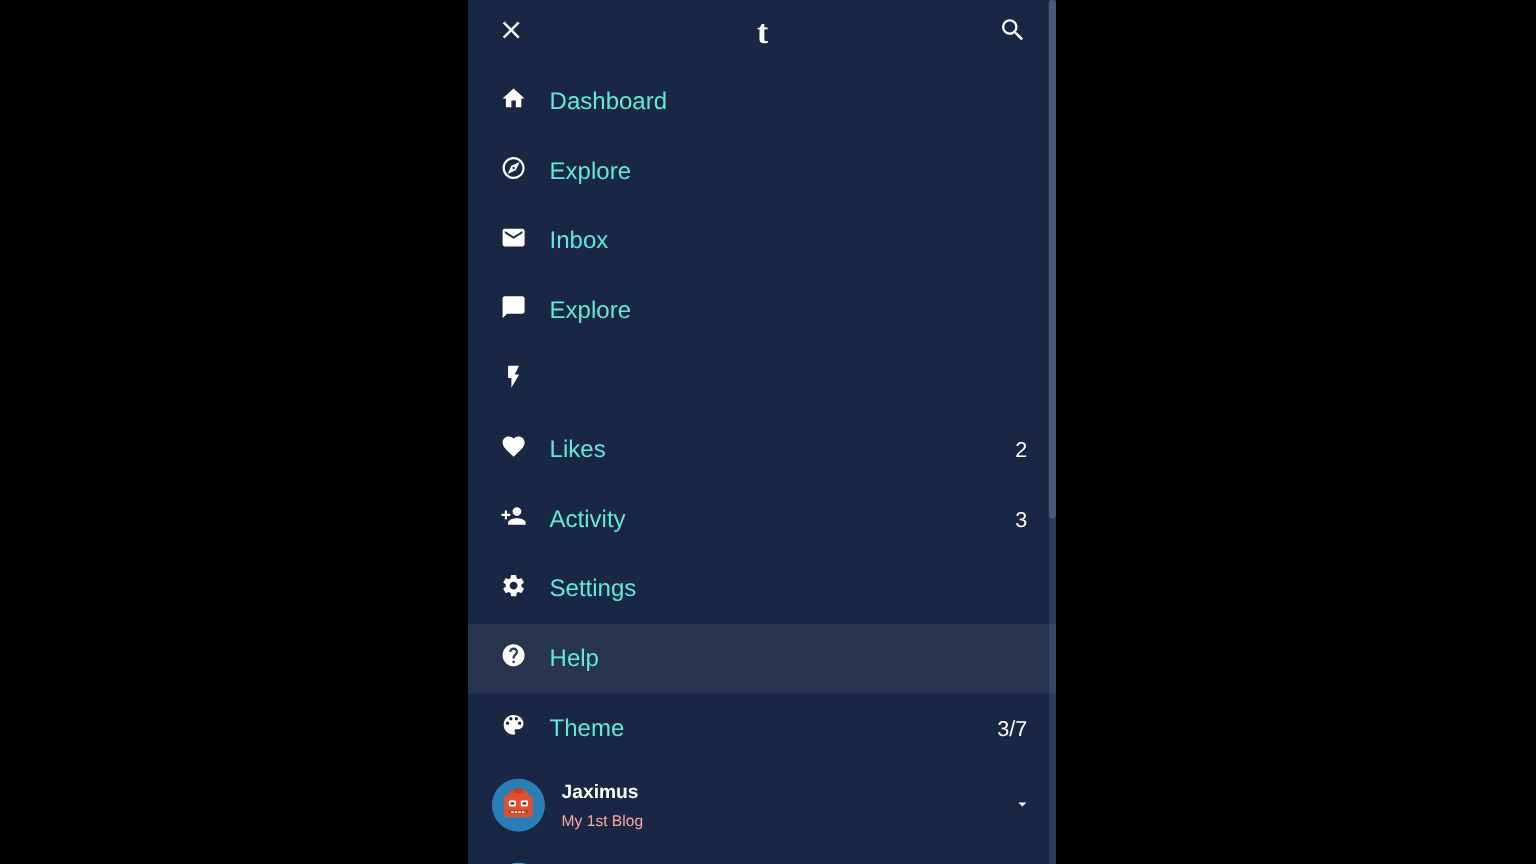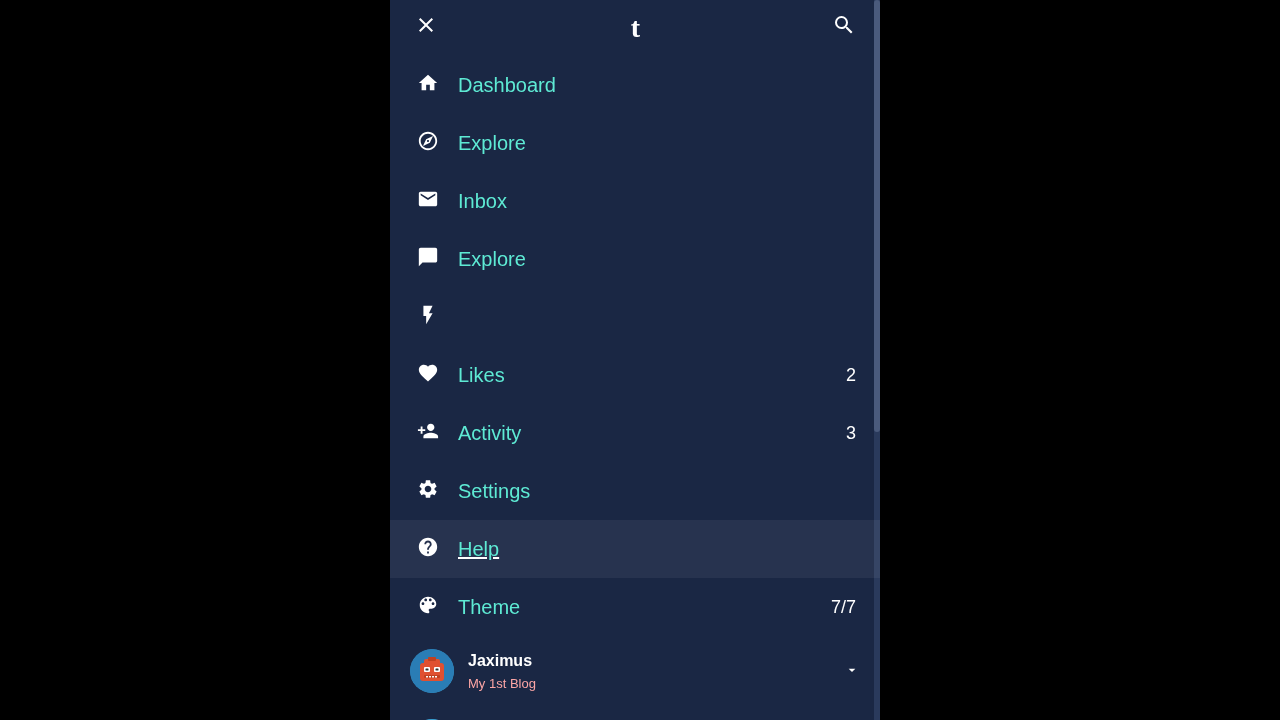--- a/index.html
+++ b/index.html
@@ -167,21 +167,20 @@
 
     .blog-chevron {
       color: #fff;
       font-size: 14px;
       margin-left: 10px;
     }
 
     
     .nav-item-help {
       background: rgba(255,255,255,0.06);
-      text-decoration: underline;
     }
   </style>
 </head>
 <body>
 
 <div class="left-black"></div>
 
 <div class="sidebar">
 
   <div class="scrollbar">
@@ -284,21 +283,21 @@
     <span class="nav-label">Help</span>
   </div>
 
   <div class="nav-item">
     <span class="nav-icon">
       <svg viewBox="0 0 24 24" width="22" height="22" fill="white">
         <path d="M12 3c-4.97 0-9 4.03-9 9s4.03 9 9 9c.83 0 1.5-.67 1.5-1.5 0-.39-.15-.74-.39-1.01-.23-.26-.38-.61-.38-.99 0-.83.67-1.5 1.5-1.5H16c2.76 0 5-2.24 5-5 0-4.42-4.03-8-9-8zm-5.5 9c-.83 0-1.5-.67-1.5-1.5S5.67 9 6.5 9 8 9.67 8 10.5 7.33 12 6.5 12zm3-4C8.67 8 8 7.33 8 6.5S8.67 5 9.5 5s1.5.67 1.5 1.5S10.33 8 9.5 8zm5 0c-.83 0-1.5-.67-1.5-1.5S13.67 5 14.5 5s1.5.67 1.5 1.5S15.33 8 14.5 8zm3 4c-.83 0-1.5-.67-1.5-1.5S16.67 9 17.5 9s1.5.67 1.5 1.5-.67 1.5-1.5 1.5z"></path>
       </svg>
     </span>
     <span class="nav-label">Theme</span>
-    <span class="nav-badge">7/7</span>
+    <span class="nav-badge">3/7</span>
   </div>
 
   <div class="blog-item">
     <div class="blog-avatar blog-avatar-jaximus">
       <svg viewBox="0 0 44 44" width="44" height="44">
         <rect width="44" height="44" rx="22" fill="#2a7db5"></rect>
 
         <rect x="10" y="14" width="24" height="18" rx="3" fill="#e05030"></rect>
         <rect x="14" y="10" width="16" height="6" rx="2" fill="#e05030"></rect>
         <rect x="18" y="8" width="8" height="4" rx="1" fill="#c04020"></rect>

